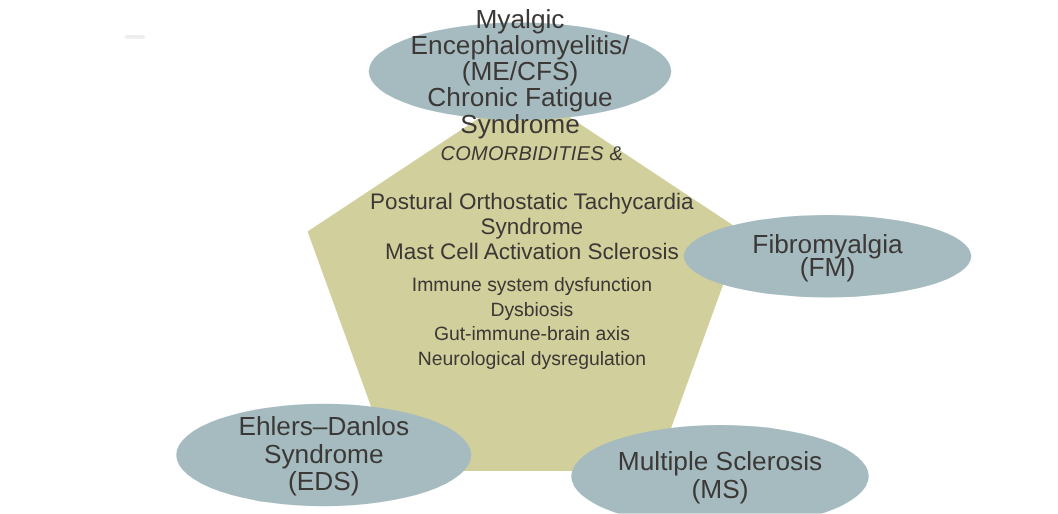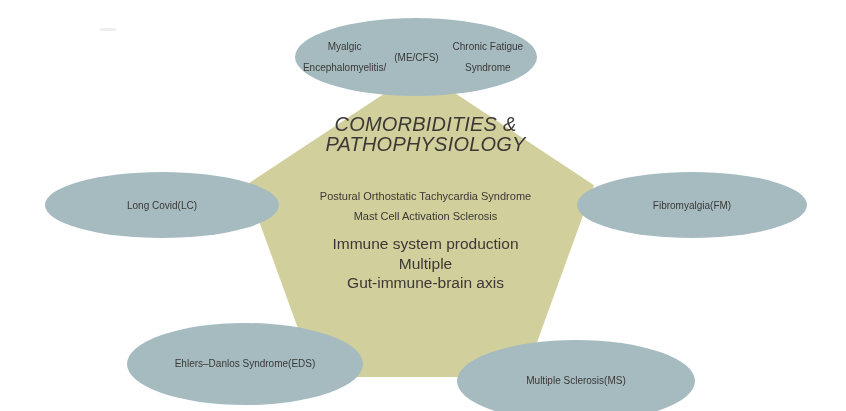--- a/index.html
+++ b/index.html
@@ -30,88 +30,84 @@
   }
   .center-text {
     position: absolute;
     left: 253px; top: 114px;
     width: 345px;
     text-align: center;
     z-index: 2;
   }
   .center-heading {
     font-style: italic;
-    font-size: 20px;
+    font-size: 16px;
     line-height: 20px;
     letter-spacing: 0.2px;
   }
   .center-syndromes {
-    margin-top: 32px;
-    font-size: 11px;
+    margin-top: 17px;
+    font-size: 18px;
     line-height: 20px;
   }
   .center-mechanisms {
     margin-top: 8px;
     font-size: 15.5px;
     line-height: 19.5px;
   }
   .node {
     position: absolute;
     background: #a5bbc0;
     border-radius: 50%;
     display: flex;
-    flex-direction: row;
+    flex-direction: column;
     align-items: center;
     justify-content: center;
     text-align: center;
     z-index: 3;
-    font-size: 10px;
+    font-size: 21px;
     line-height: 21px;
   }
   .node-top    { left: 295px; top: 18px;  width: 242px; height: 78px; }
   .node-left   { left: 45px;  top: 172px; width: 234px; height: 66px; line-height: 19px; }
-  .node-right  { left: 577px; top: 172px; width: 230px; height: 66px; line-height: 19px; }
-  .node-bleft  { left: 127px; top: 323px; width: 236px; height: 82px; line-height: 22px; }
+  .node-right  { left: 547px; top: 172px; width: 230px; height: 66px; line-height: 19px; }
+  .node-bleft  { left: 141px; top: 323px; width: 236px; height: 82px; line-height: 22px; }
   .node-bright { left: 457px; top: 340px; width: 238px; height: 82px; line-height: 22px; }
 </style>
 </head>
 <body>
 
 <div class="canvas">
 
   <div class="stray-mark"></div>
 
   <div class="pentagon"></div>
 
   <div class="center-text">
     <div class="center-heading">
       <div>COMORBIDITIES &amp;</div>
-      <div>PATHOPHYSIOLOGY</div>
     </div>
     <div class="center-syndromes">
       <div>Postural Orthostatic Tachycardia Syndrome</div>
       <div>Mast Cell Activation Sclerosis</div>
     </div>
     <div class="center-mechanisms">
-      <div>Immune system production</div>
-      <div>Multiple</div>
+      <div>Immune system dysfunction</div>
+      <div>Dysbiosis</div>
       <div>Gut-immune-brain axis</div>
+      <div>Neurological dysregulation</div>
     </div>
   </div>
 
   <div class="node node-top">
     <div>Myalgic Encephalomyelitis/</div>
     <div>(ME/CFS)</div>
     <div>Chronic Fatigue Syndrome</div>
   </div>
 
-  <div class="node node-left">
-    <div>Long Covid</div>
-    <div>(LC)</div>
-  </div>
 
   <div class="node node-right">
     <div>Fibromyalgia</div>
     <div>(FM)</div>
   </div>
 
   <div class="node node-bleft">
     <div>Ehlers–Danlos Syndrome</div>
     <div>(EDS)</div>
   </div>

